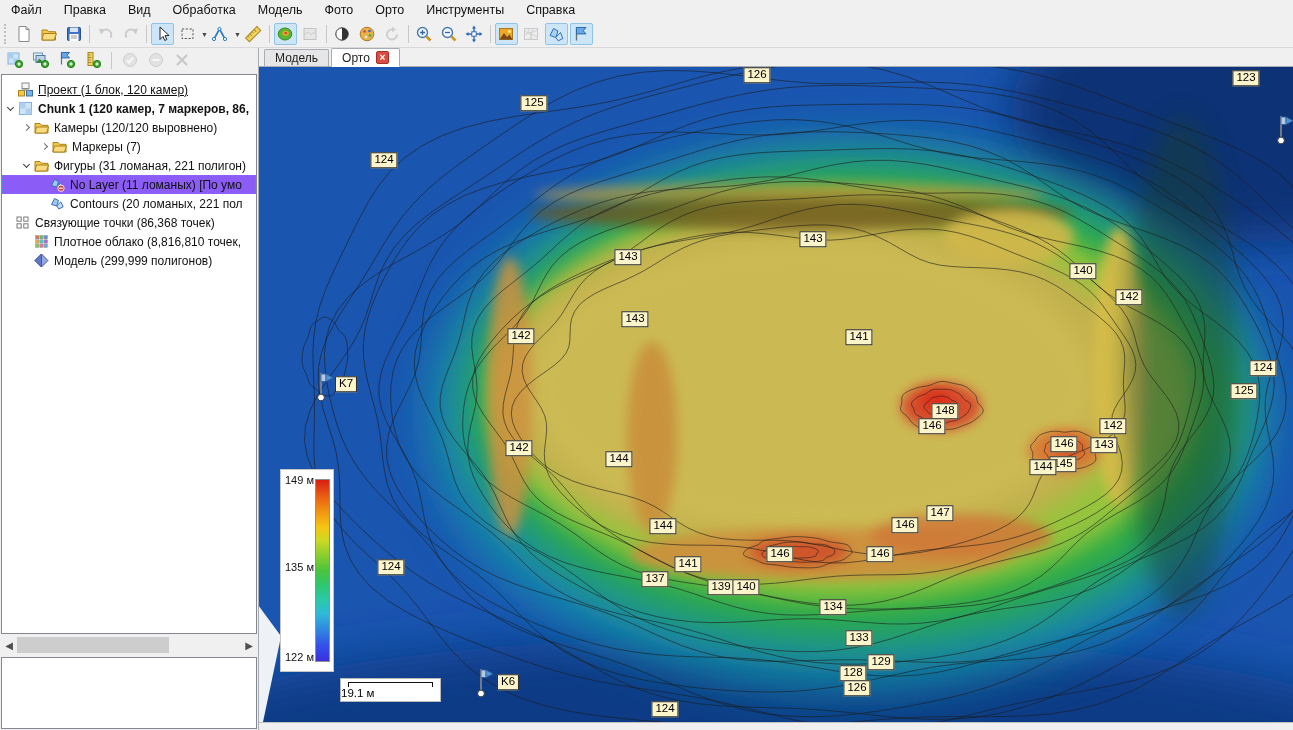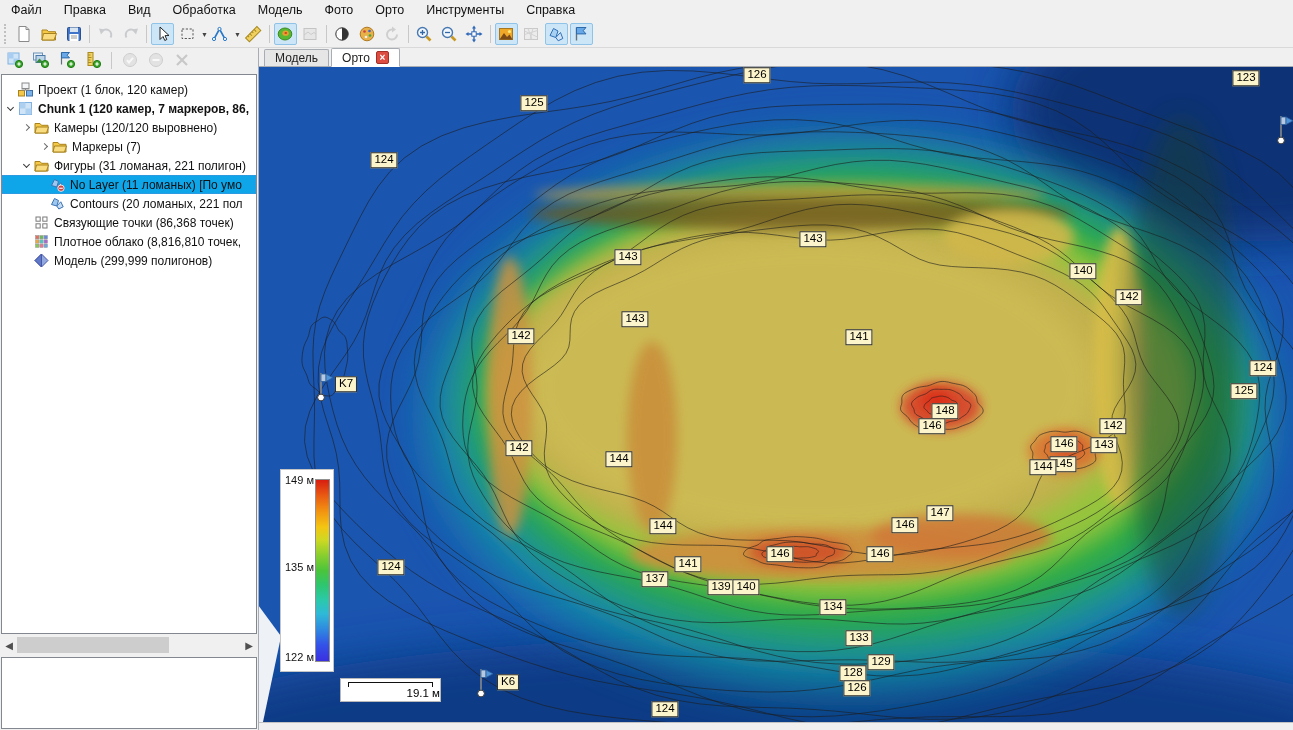--- a/index.html
+++ b/index.html
@@ -27,21 +27,21 @@
   .panel-header { height:19px; display:flex; align-items:center; justify-content:space-between; padding:0 5px; font-size:12px; color:#222; }
   .hdr-btns { display:flex; gap:7px; align-items:center; }
   .hdr-btn { width:14px; height:14px; display:flex; align-items:center; justify-content:center; color:#333; font-size:11px; }
   .panel-toolbar { height:26px; display:flex; align-items:center; gap:2px; padding:1px 3px 3px 3px; }
   .ptbtn { width:24px; height:22px; display:flex; align-items:center; justify-content:center; }
   .ptbtn.disabled { opacity:.55; }
   .psep { width:1px; height:17px; background:#c8c8c8; margin:0 4px; }
 
   .tree { height:560px; margin:0 1px; background:#fff; border:1px solid #828790; overflow:hidden; padding-top:5px; font-size:12px; color:#111; }
   .tree-row { height:19px; display:flex; align-items:center; white-space:nowrap; overflow:hidden; padding-right:2px; }
-  .tree-row.selected { background:#0ea5e9; outline:1px dotted #4a90d9; outline-offset:-1px;align-items:center; }
+  .tree-row.selected { background:#8b5cf6; outline:1px dotted #4a90d9; outline-offset:-1px;align-items:center; }
   .chev-slot { width:13px; display:flex; align-items:center; justify-content:center; flex:none; }
   .chev { width:5px; height:5px; border-right:1.5px solid #6a6a6a; border-bottom:1.5px solid #6a6a6a; transform:rotate(-45deg); margin-left:-2px; }
   .chev.open { transform:rotate(45deg); margin-top:-3px; border-color:#3a3a3a; }
   .ticon { width:16px; height:15px; margin-right:4px; flex:none; display:flex; align-items:center; }
   .tlabel { overflow:hidden; }
   .tree-row.bold .tlabel { font-weight:bold; }
 
   .hscroll { height:18px; margin:2px 1px 0 1px; background:#f0f0f0; display:flex; align-items:center; }
   .scroll-arrow { width:16px; height:16px; display:flex; align-items:center; justify-content:center; color:#505050; font-size:10px; }
   .scroll-track { flex:1; height:16px; position:relative; }
@@ -66,21 +66,21 @@
   .marker { position:absolute; width:18px; height:30px; }
 
   .legend { position:absolute; left:21px; top:402px; width:54px; height:203px; background:#fff; border:1px solid #c5c5c5; font-size:11px; color:#111; }
   .legend-bar { position:absolute; left:34px; top:9px; width:15px; height:183px; border:1px solid #909090; }
   .lg-max { position:absolute; left:4px; top:4px; }
   .lg-mid { position:absolute; left:4px; top:91px; }
   .lg-min { position:absolute; left:4px; top:181px; }
 
   .scalebar { position:absolute; left:81px; top:611px; width:101px; height:24px; background:#fff; border:1px solid #b8b8b8; }
   .sb-line { margin:3px 7px 0 7px; height:5px; border-top:1.5px solid #111; border-left:1.5px solid #111; border-right:1.5px solid #111; }
-  .sb-text { text-align:right; font-size:11.5px; line-height:13px; color:#000; }
+  .sb-text { text-align:left; font-size:11.5px; line-height:13px; color:#000; }
 
   .statusstrip { height:8px; background:#f0f0f0; border-top:1px solid #c2c2c2; }
 </style>
 </head>
 <body>
 
 <div class="app">
   <div class="menubar" id="menubar">
       <span class="menu-item">Файл</span>
       <span class="menu-item">Правка</span>
@@ -296,21 +296,21 @@
               <rect x="5.5" y="8" width="7" height="2" fill="#fff"></rect>
             </svg>
           </div>
           <div class="ptbtn disabled">
             <svg width="18" height="18" viewBox="0 0 18 18">
               <path d="M4,4 L14,14 M14,4 L4,14" stroke="#a8a8a8" stroke-width="2.2"></path>
             </svg>
           </div>
         </div>
       <div class="tree" id="tree">
-          <div class="tree-row" style="padding-left: 3px;">
+          <div class="tree-row" style="padding-left: 3px; text-decoration: underline;">
             <span class="chev-slot"></span>
             <span class="ticon">
               <svg width="15" height="15">
                 <rect x="4" y="1" width="7" height="5.5" fill="#f4f6f8" stroke="#8a8a8a"></rect>
                 <rect x="0.5" y="8.5" width="6" height="5.5" fill="#f6c84a" stroke="#a8821c"></rect>
                 <rect x="8.5" y="8.5" width="6" height="5.5" fill="#7ab0e8" stroke="#3a6ea8"></rect>
                 <path d="M7.5,6.5 v1.5 M3.5,8 v-0 M3.5,8 h8 M3.5,8 v0.5 M11.5,8 v0.5" fill="none" stroke="#8a8a8a"></path>
               </svg>
             </span>
             <span class="tlabel">Проект (1 блок, 120 камер)</span>
@@ -379,21 +379,21 @@
           <div class="tree-row" style="padding-left: 35px;">
             <span class="chev-slot"></span>
             <span class="ticon">
               <svg width="15" height="15">
                 <polygon points="1.5,8.5 4.5,2.5 8.5,4.5 6.8,10" fill="#9ec7ee" stroke="#3b74b5"></polygon>
                 <polygon points="6.8,10 10.8,5.8 13.2,10.8 8.8,13" fill="#c6def5" stroke="#3b74b5"></polygon>
               </svg>
             </span>
             <span class="tlabel">Contours (20 ломаных, 221 пол</span>
           </div>
-          <div class="tree-row" style="padding-left: 19px;">
+          <div class="tree-row" style="">
             <span class="chev-slot"></span>
             <span class="ticon">
               <svg width="15" height="15">
                 <g fill="#fff" stroke="#7a7a7a">
                   <rect x="2" y="2" width="4.2" height="4.2"></rect>
                   <rect x="8.8" y="2" width="4.2" height="4.2"></rect>
                   <rect x="2" y="8.8" width="4.2" height="4.2"></rect>
                   <rect x="8.8" y="8.8" width="4.2" height="4.2"></rect>
                 </g>
               </svg>

